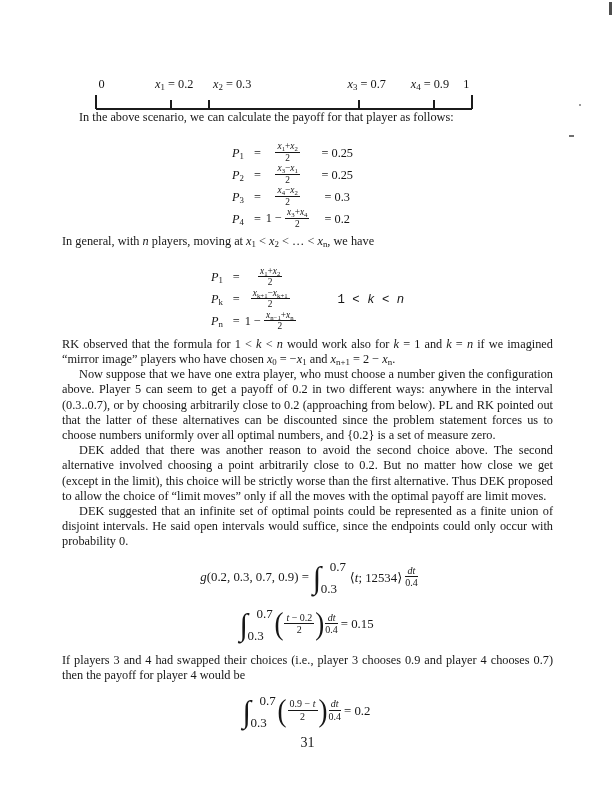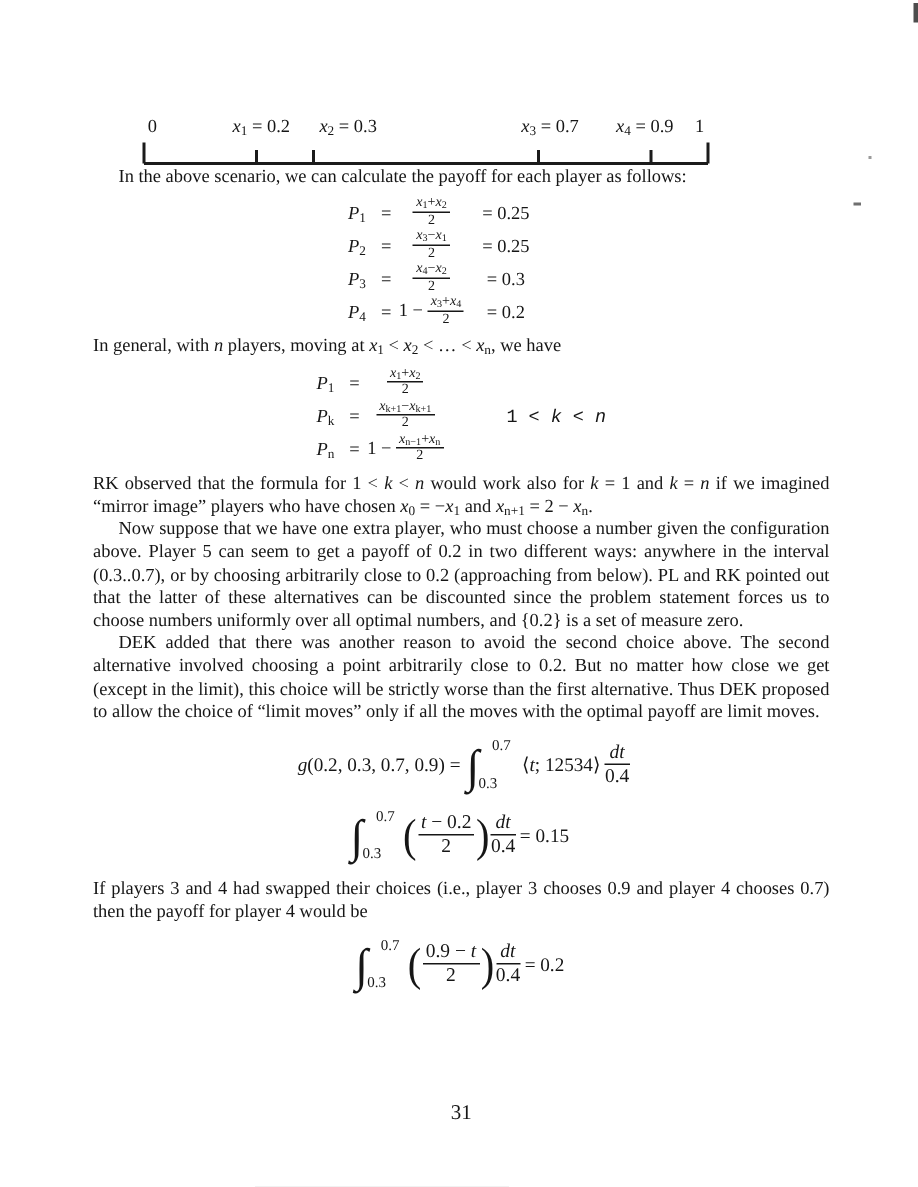--- a/index.html
+++ b/index.html
@@ -12,43 +12,43 @@
   sub{font-size:0.72em;vertical-align:-0.25em;line-height:0;}
 
   
   .nline{position:relative;height:34px;margin:76px 0 0 34px;width:376px;font-size:12.3px;}
   .nl-rule{position:absolute;bottom:0;left:0;width:100%;height:2px;background:#1b1b1b;}
   .nl-tick{position:absolute;bottom:1px;width:2px;height:9px;background:#1b1b1b;}
   .nl-tick.end{height:14px;}
   .nl-label{position:absolute;bottom:18px;white-space:nowrap;transform:translateX(-50%);}
 
   
-  .eq-table{display:table;margin:6px auto 4px auto;font-size:12.3px;}
+  .eq-table{display:table;margin:17px auto 4px auto;font-size:12.3px;}
   .eq-row{display:table-row;}
   .eq-row>span{display:table-cell;vertical-align:middle;height:17.5px;}
   .c-lhs{text-align:right;padding-right:5px;}
   .c-rel{padding:0 5px;}
   .c-expr{text-align:center;white-space:nowrap;}
   .c-res{text-align:center;padding-left:12px;white-space:nowrap;}
   .c-side{padding-left:30px;white-space:nowrap;font-family:Liberation Mono, monospace;}
 
   
   .frac{display:inline-block;text-align:center;vertical-align:middle;position:relative;top:-1px;}
   .frac .num{display:block;border-bottom:1px solid #161616;padding:0 2px;line-height:1.12;}
   .frac .den{display:block;line-height:1.12;}
   .frac.small{font-size:9.4px;}
-  .frac.dfrac{font-size:13px;}
+  .frac.dfrac{font-size:10px;}
 
   
   .display{display:flex;justify-content:center;align-items:center;font-size:12.8px;
            margin:9px 0;height:38px;}
   .d-text{padding:0 3px;white-space:nowrap;}
   .int{position:relative;display:inline-block;width:33px;height:37px;margin:0 1px;}
   .int-g{font-size:31px;line-height:37px;display:block;}
-  .lim{position:absolute;font-size:10px;line-height:1;}
+  .lim{position:absolute;font-size:13px;line-height:1;}
   .lim.up{top:1px;left:17px;}
   .lim.lo{bottom:1px;left:8px;}
   .bigp{font-size:27px;line-height:37px;display:inline-block;transform:scaleY(1.15);margin:0 1px;font-weight:400;}
 
   .pageno{position:absolute;left:62px;top:735px;width:491px;text-align:center;font-size:14px;}
 
   
   .speck{position:absolute;}
   .s1{left:609px;top:2px;width:3px;height:13px;background:#4d4d4d;}
   .s2{left:579px;top:104px;width:2px;height:2px;background:#9a9a9a;}
@@ -73,21 +73,21 @@
         <div class="nl-tick" style="left:calc(90.00% - 1px)"></div>
         <div class="nl-tick end" style="left:calc(100.00% - 1px)"></div>
         <div class="nl-label" style="left:1.50%">0</div>
         <div class="nl-label" style="left:20.80%"><i>x</i><sub>1</sub> = 0.2</div>
         <div class="nl-label" style="left:36.20%"><i>x</i><sub>2</sub> = 0.3</div>
         <div class="nl-label" style="left:72.00%"><i>x</i><sub>3</sub> = 0.7</div>
         <div class="nl-label" style="left:88.80%"><i>x</i><sub>4</sub> = 0.9</div>
         <div class="nl-label" style="left:98.50%">1</div>
       </div>
 
-    <p class="para indent">In the above scenario, we can calculate the payoff for each player as follows:</p>
+    <p class="para indent">In the above scenario, we can calculate the payoff for that player as follows:</p>
 
     <div class="eq-table">
         <div class="eq-row">
           <span class="c-lhs"><i>P</i><sub>1</sub></span>
           <span class="c-rel">=</span>
           <span class="c-expr"><span class="frac small"><span class="num"><i>x</i><sub>1</sub>+<i>x</i><sub>2</sub></span><span class="den">2</span></span></span>
           <span class="c-res">= 0.25</span>
           <span class="c-side"></span>
         </div>
         <div class="eq-row">
@@ -135,20 +135,21 @@
           <span class="c-rel">=</span>
           <span class="c-expr">1 −&nbsp;<span class="frac small"><span class="num"><i>x</i><sub>n−1</sub>+<i>x</i><sub>n</sub></span><span class="den">2</span></span></span>
           <span class="c-res"></span>
           <span class="c-side"></span>
         </div>
       </div>
 
     <p class="para">RK observed that the formula for 1 &lt; <i>k</i> &lt; <i>n</i> would work also for <i>k</i> = 1 and <i>k</i> = <i>n</i> if we imagined “mirror image” players who have chosen <i>x</i><sub>0</sub> = −<i>x</i><sub>1</sub> and <i>x</i><sub>n+1</sub> = 2 − <i>x</i><sub>n</sub>.</p>
     <p class="para indent">Now suppose that we have one extra player, who must choose a number given the configuration above. Player 5 can seem to get a payoff of 0.2 in two different ways: anywhere in the interval (0.3..0.7), or by choosing arbitrarily close to 0.2 (approaching from below). PL and RK pointed out that the latter of these alternatives can be discounted since the problem statement forces us to choose numbers uniformly over all optimal numbers, and {0.2} is a set of measure zero.</p>
     <p class="para indent">DEK added that there was another reason to avoid the second choice above. The second alternative involved choosing a point arbitrarily close to 0.2. But no matter how close we get (except in the limit), this choice will be strictly worse than the first alternative. Thus DEK proposed to allow the choice of “limit moves” only if all the moves with the optimal payoff are limit moves.</p>
+    <p class="para indent">DEK suggested that an infinite set of optimal points could be represented as a finite union of disjoint intervals. He said open intervals would suffice, since the endpoints could only occur with probability 0.</p>
 
     <div class="display">
         <span class="d-text"><i>g</i>(0.2, 0.3, 0.7, 0.9) =</span>
         <span class="int">
           <span class="int-g">∫</span>
           <span class="lim up">0.7</span>
           <span class="lim lo">0.3</span>
         </span>
         <span class="d-text">⟨<i>t</i>; 12534⟩</span>
         <span class="frac dfrac">

